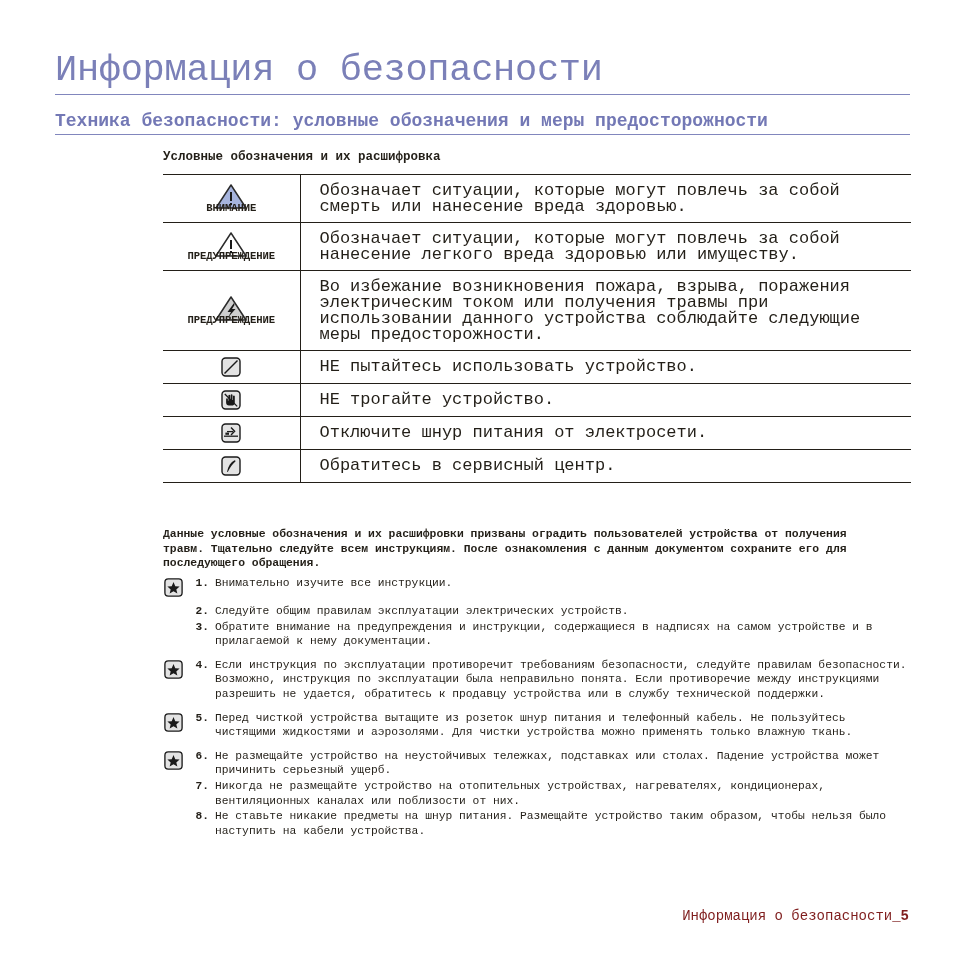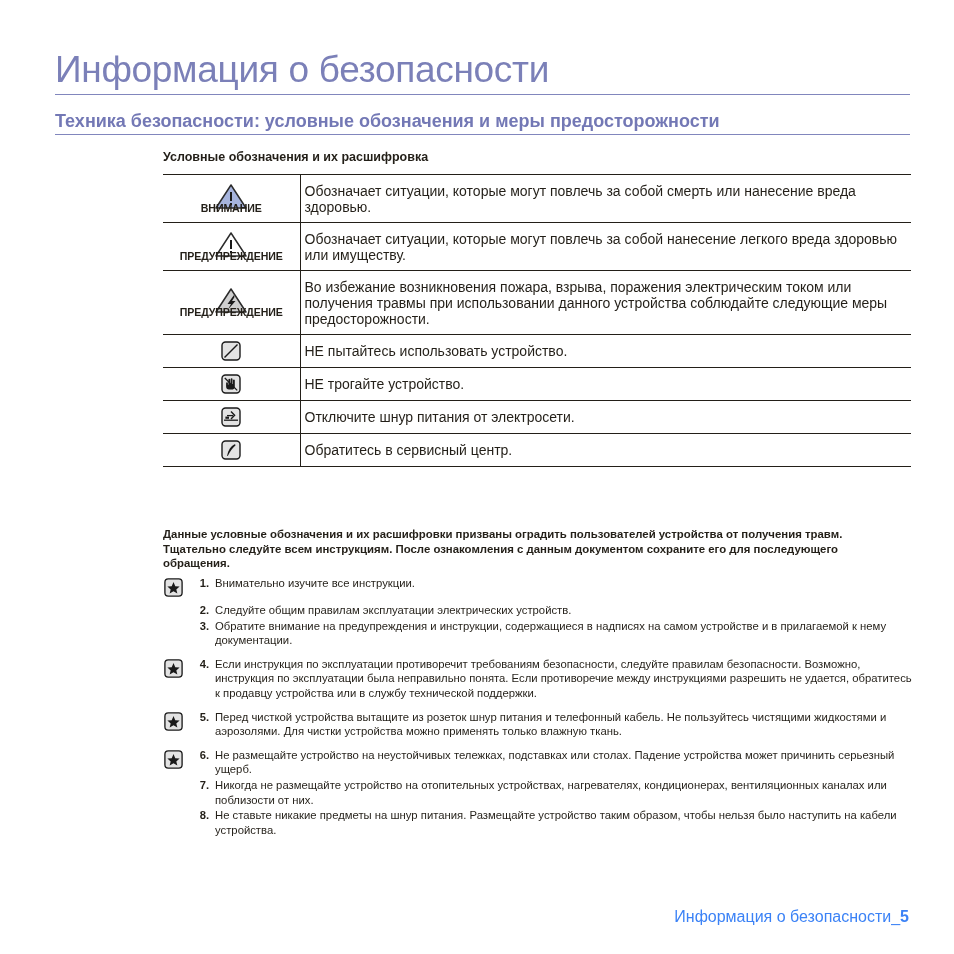--- a/index.html
+++ b/index.html
@@ -13,20 +13,21 @@
     font-family: "Liberation Sans", sans-serif;
     color: #231f18;
     position: relative;
     overflow: hidden;
   }
 
   .page {
     position: relative;
     width: 954px;
     height: 914px;
+    font-family: Liberation Mono, monospace;
   }
 
   
   .doc-title-wrap {
     position: absolute;
     left: 55px;
     top: 48px;
     width: 855px;
   }
   .doc-title {
@@ -83,22 +84,22 @@
   .sym-table tr:last-child td {
     border-bottom: 1.1px solid #231f18;
   }
   .sym-table .col-icon {
     width: 137px;
     border-right: 1.1px solid #231f18;
     text-align: center;
     vertical-align: middle;
   }
   .sym-table .col-desc {
-    padding: 7px 6px 7px 4px;
-    font-size: 14px;
+    padding: 7px 6px 7px 19px;
+    font-size: 17px;
     line-height: 16px;
     color: #231f18;
   }
 
   .warn-row .col-icon { padding: 5px 4px 6px 4px; }
   .warn-row .col-desc { padding-top: 8px; }
   .warn-label {
     font-size: 10.6px;
     font-weight: bold;
     color: #231f18;
@@ -166,22 +167,22 @@
     line-height: 14.6px;
     color: #231f18;
   }
   .gap-before { margin-top: 9px; }
 
   
   .footer {
     position: absolute;
     right: 45px;
     top: 908px;
-    font-size: 16px;
-    color: #3b82f6;
+    font-size: 14px;
+    color: #7f1d1d;
   }
   .footer b { font-weight: bold; }
 </style>
 </head>
 <body>
 
 <div class="page">
 
   <div class="doc-title-wrap">
     <div class="doc-title">Информация о безопасности</div>

